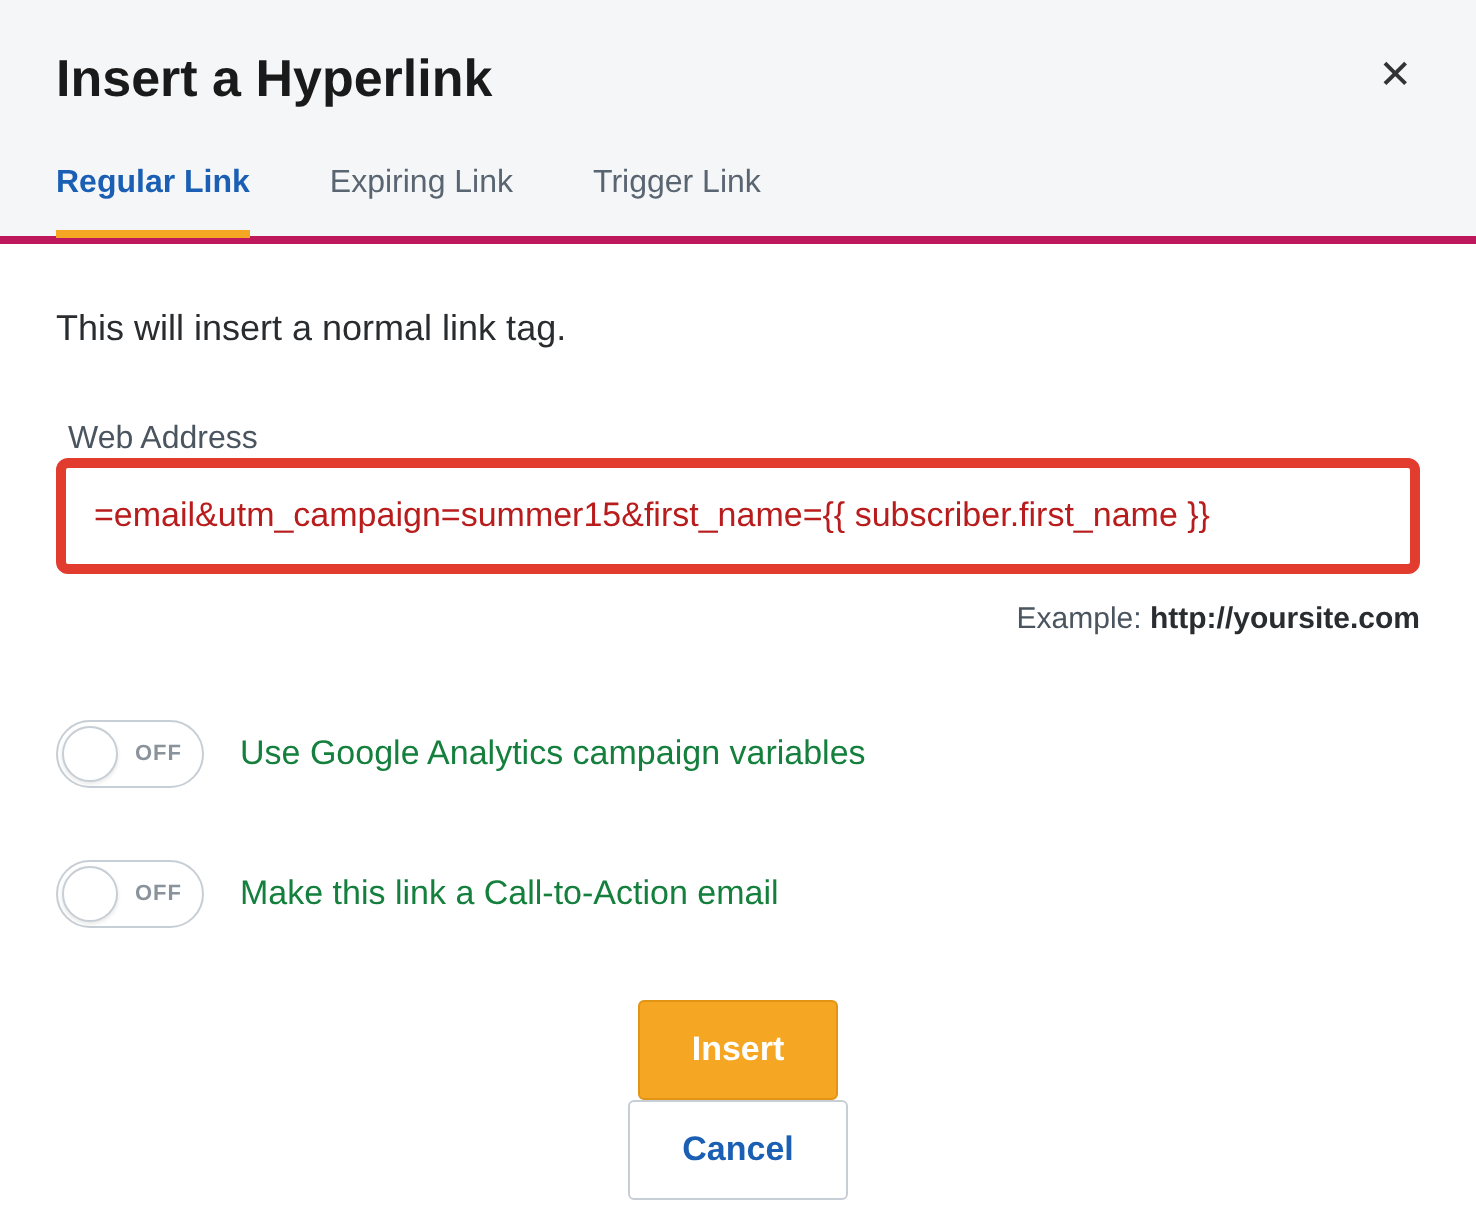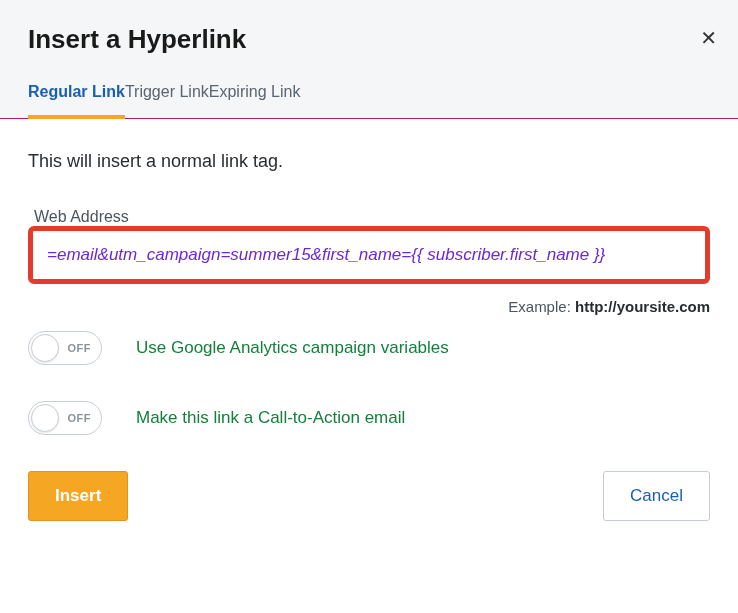--- a/index.html
+++ b/index.html
@@ -13,22 +13,22 @@
       width: 738px;
       height: 613px;
       overflow: hidden;
     }
     .modal {
       width: 100%;
       height: 100%;
     }
     .header {
       background: #f5f6f7;
-      padding: 24px 17px 0 28px;
-      border-bottom: 1px solid #be185d;
+      padding: 24px 28px 0 28px;
+      border-bottom: 4px solid #be185d;
     }
     .header-top {
       display: flex;
       justify-content: space-between;
       align-items: flex-start;
       margin-bottom: 28px;
     }
     .title {
       font-size: 26px;
       font-weight: 700;
@@ -38,20 +38,21 @@
       background: none;
       border: none;
       font-size: 20px;
       color: #333;
       cursor: pointer;
       padding: 4px;
       line-height: 1;
     }
     .tabs {
       display: flex;
+      gap: 40px;
     }
     .tab {
       padding-bottom: 14px;
       font-size: 16px;
       color: #5a6572;
       cursor: pointer;
       border-bottom: 4px solid transparent;
       margin-bottom: -1px;
     }
     .tab.active {
@@ -76,39 +77,38 @@
       border: 5px solid #e23c2f;
       border-radius: 6px;
       padding: 8px 6px;
       margin-bottom: 14px;
     }
     .url-input {
       width: 100%;
       border: none;
       outline: none;
       font-size: 17px;
-      color: #6d28d9;
+      color: #b91c1c;
       font-family: inherit;
       padding: 6px 8px;
-      font-style: italic;
     }
     .example {
       text-align: right;
       font-size: 15px;
       color: #4a5560;
-      margin-bottom: 16px;
+      margin-bottom: 42px;
     }
     .example strong {
       color: #2a2d30;
       font-weight: 700;
     }
     .toggle-row {
       display: flex;
       align-items: center;
-      gap: 34px;
+      gap: 18px;
       margin-bottom: 36px;
     }
     .toggle {
       position: relative;
       width: 74px;
       height: 34px;
       background: #fff;
       border: 1px solid #c7ced5;
       border-radius: 17px;
       cursor: pointer;
@@ -136,55 +136,56 @@
     }
     .toggle-text {
       font-size: 17px;
       color: #15803d;
     }
     .footer {
       display: flex;
       justify-content: space-between;
       align-items: center;
       margin-top: 12px;
+      flex-direction: column;
     }
     .btn-insert {
       background: #f5a623;
       color: #fff;
       border: 1px solid #e29514;
       padding: 14px 26px;
       font-size: 17px;
       font-weight: 700;
       border-radius: 3px;
       cursor: pointer;
     }
     .btn-cancel {
       background: #fff;
       color: #1a5fb4;
       border: 1px solid #c7ced5;
       padding: 14px 26px;
       font-size: 17px;
-      font-weight: 400;
+      font-weight: 700;
       border-radius: 3px;
       cursor: pointer;
     }
   </style>
 </head>
 <body>
 
 <div class="modal">
   <div class="header">
     <div class="header-top">
       <h1 class="title">Insert a Hyperlink</h1>
       <button class="close-btn">✕</button>
     </div>
     <div class="tabs">
       <div class="tab active">Regular Link</div>
+      <div class="tab">Expiring Link</div>
       <div class="tab">Trigger Link</div>
-      <div class="tab">Expiring Link</div>
     </div>
   </div>
 
   <div class="content">
     <p class="description">This will insert a normal link tag.</p>
 
     <div class="field-label">Web Address</div>
     <div class="input-wrapper">
       <input type="text" class="url-input" value="=email&amp;utm_campaign=summer15&amp;first_name={{ subscriber.first_name }}" style="">
     </div>

